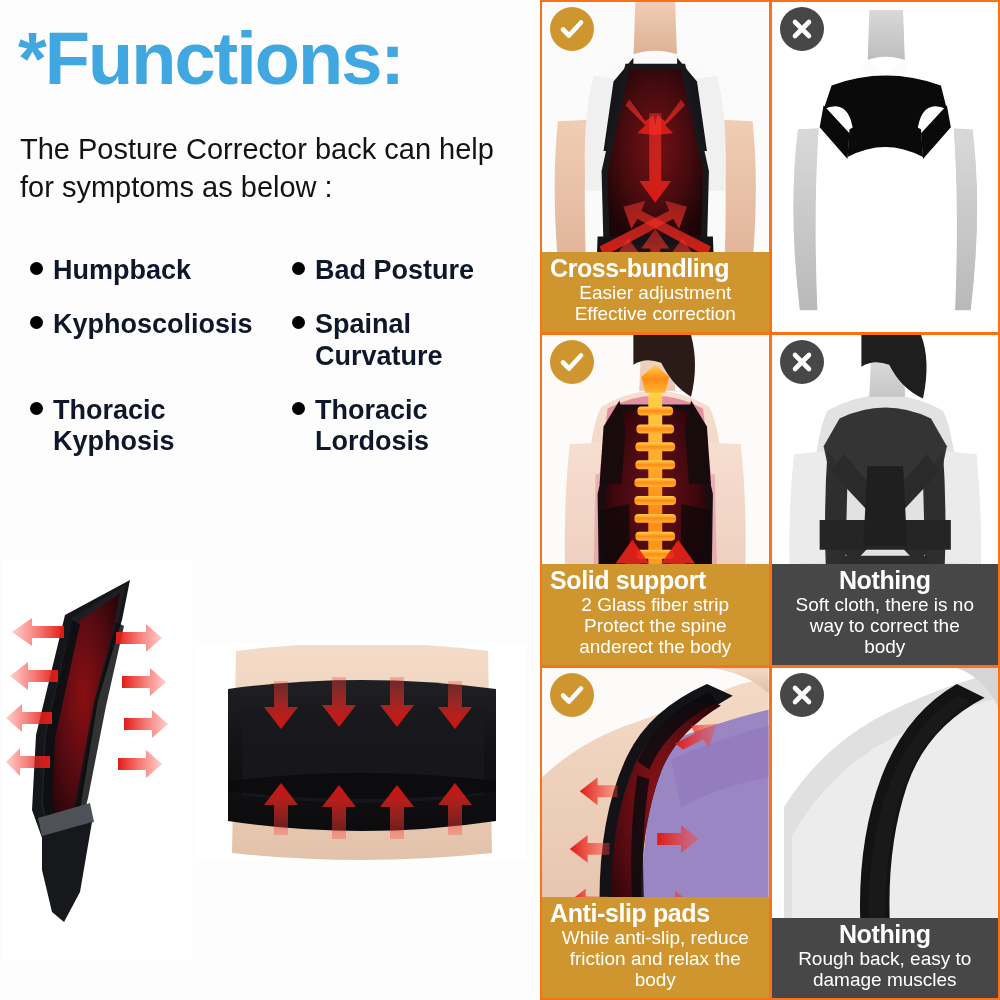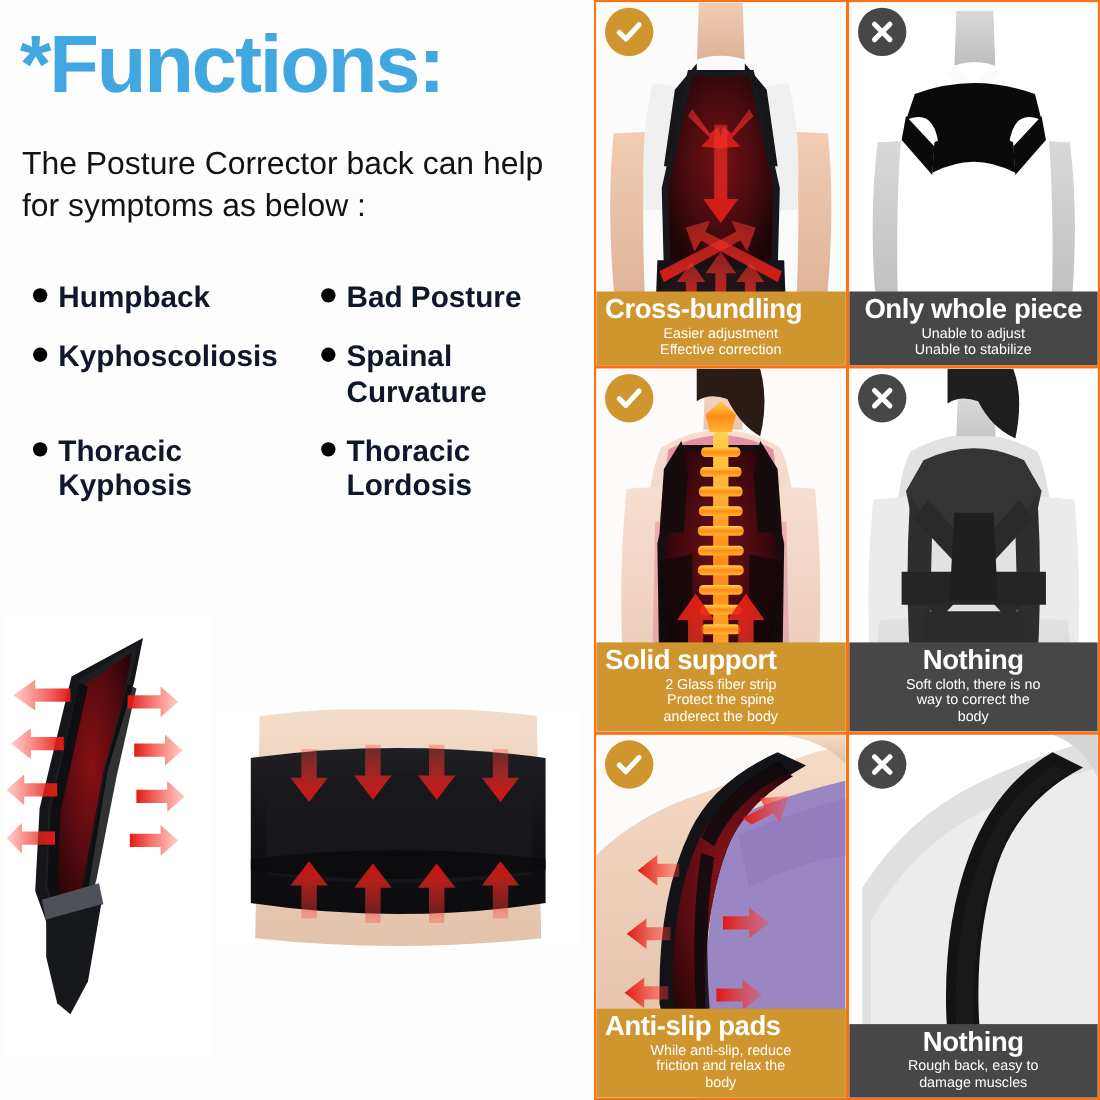--- a/index.html
+++ b/index.html
@@ -134,21 +134,21 @@
   .caption.bad  { background: #474747; }
   .cap-title {
     font-size: 25px;
     font-weight: bold;
     line-height: 1.08;
     letter-spacing: -0.4px;
     white-space: nowrap;
   }
   .caption.good .cap-title { text-align: left; padding-left: 2px; }
   .cap-body {
-    font-size: 13px;
+    font-size: 19px;
     line-height: 1.1;
     white-space: pre-line;
     margin-top: 1px;
   }
 
   
   .torso-bg { position: absolute; left:0; top:0; width:100%; height:100%; }
 </style>
 </head>
 <body>
@@ -364,25 +364,20 @@
           <path d="M78 128 Q96 118 114 118 Q132 118 150 128 L152 156 Q132 146 114 146 Q96 146 76 156 Z" fill="#131315"></path>
           <path d="M52 104 L78 132 L76 158 L48 126 Z" fill="#131315"></path>
           <path d="M176 104 L150 132 L152 158 L180 126 Z" fill="#131315"></path>
         </svg>
       </div>
       <div class="badge bad">
         <svg width="30" height="30" viewBox="0 0 30 30" aria-hidden="true">
           <path d="M8 8 L22 22 M22 8 L8 22" fill="none" stroke="#ffffff" stroke-width="4.6" stroke-linecap="round"></path>
         </svg>
       </div>
-      <div class="caption bad">
-        <div class="cap-title">Only whole piece</div>
-        <div class="cap-body">Unable to adjust
-Unable to stabilize</div>
-      </div>
     </div>
 
     <div class="cmp-cell">
       <div class="cmp-photo">
         <svg class="torso-bg" viewBox="0 0 228 332" preserveAspectRatio="xMidYMid slice">
           <defs>
             <linearGradient id="skin3" x1="0" y1="0" x2="0" y2="1">
               <stop offset="0%" stop-color="#f6ded0"></stop>
                 <stop offset="100%" stop-color="#e9c5b3"></stop>
             </linearGradient>

